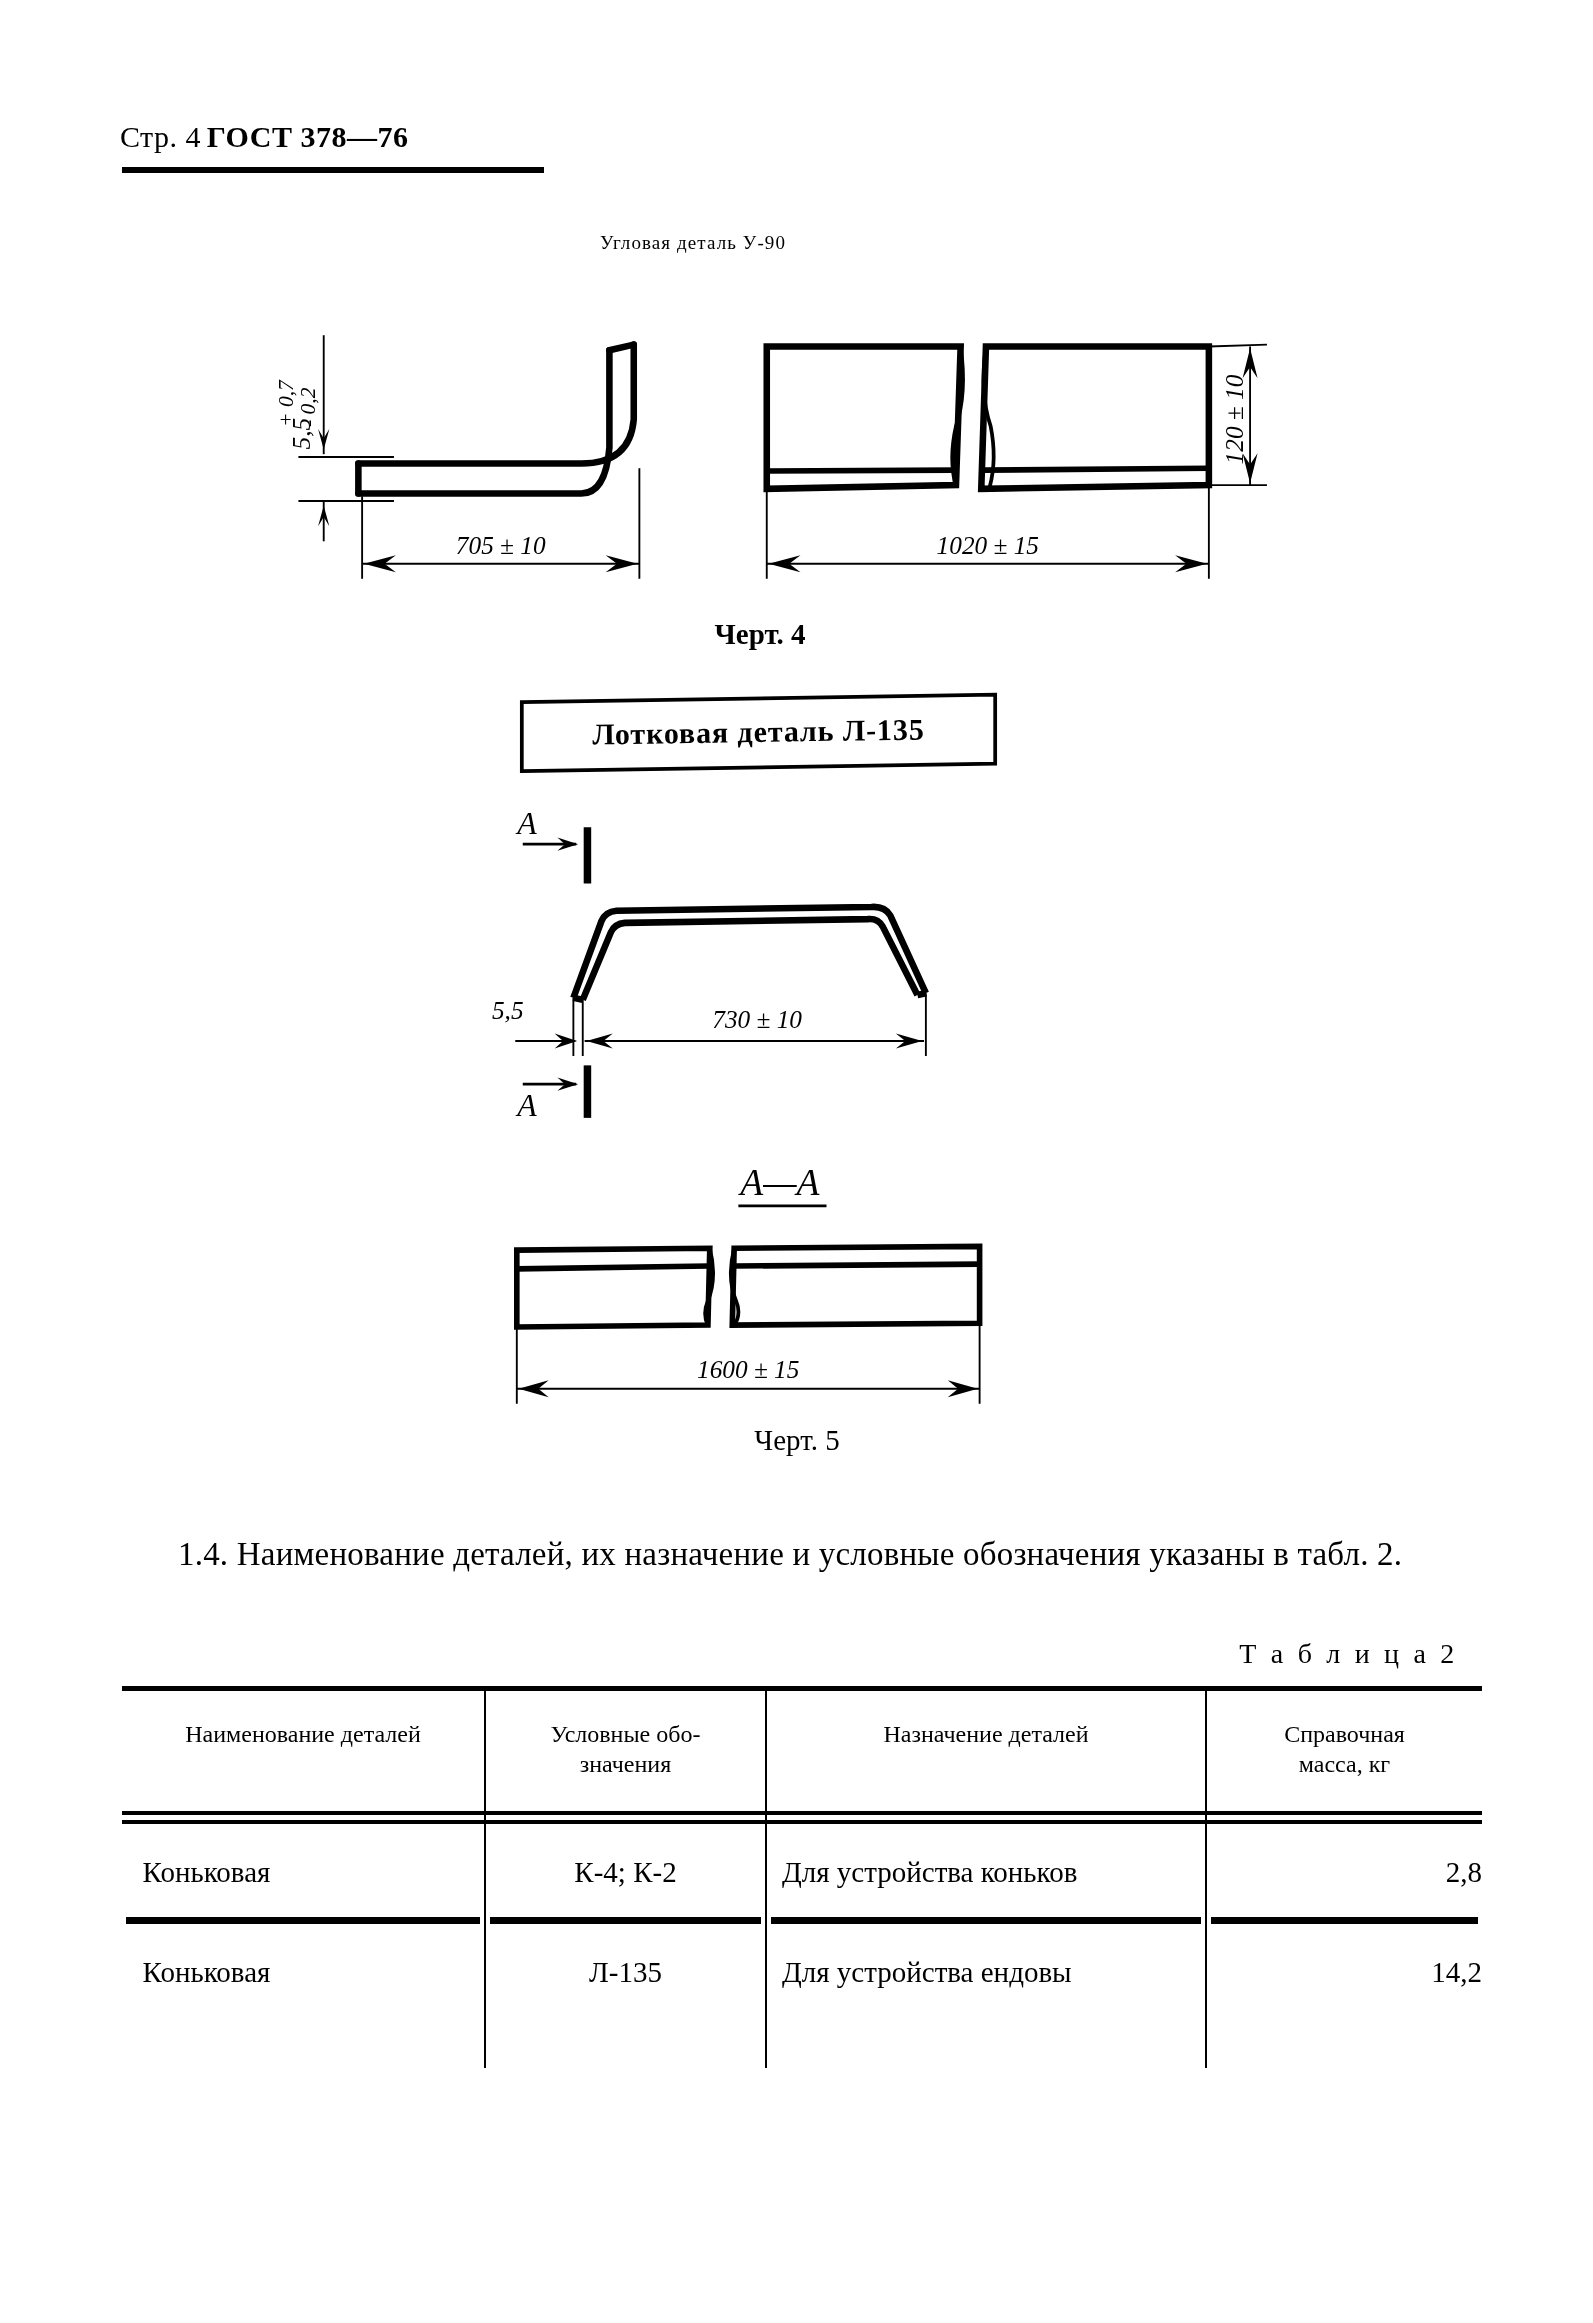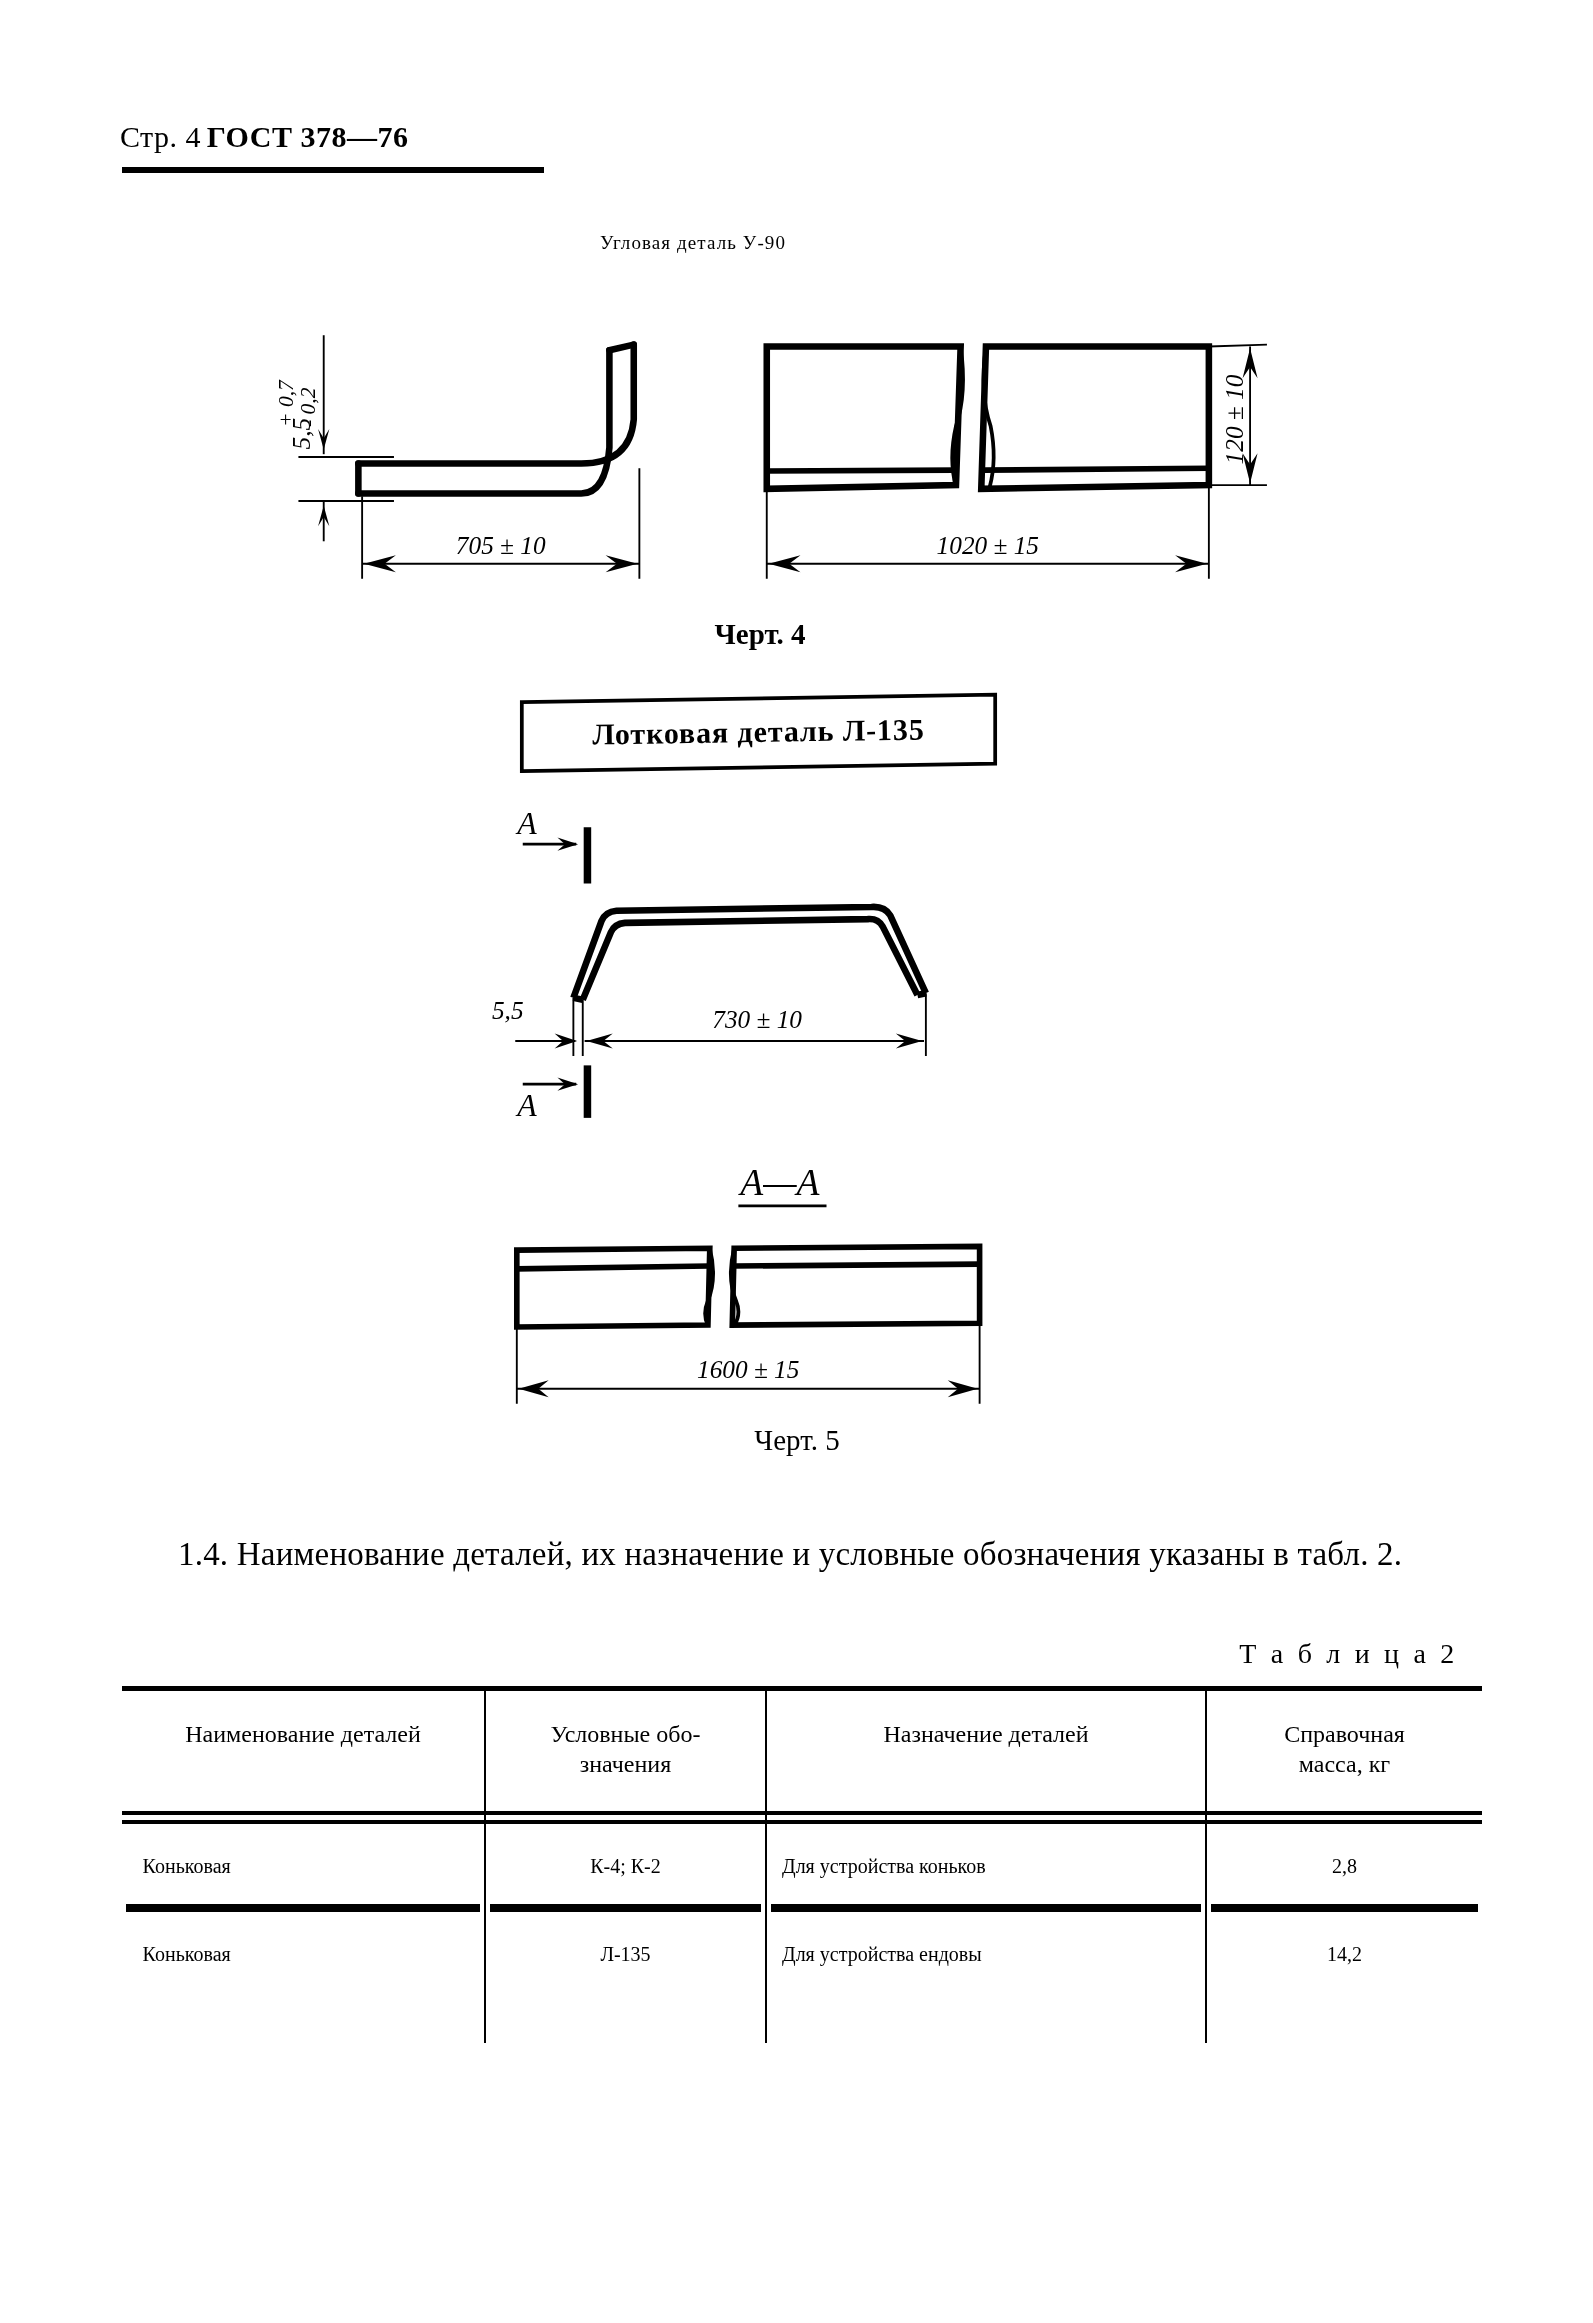--- a/index.html
+++ b/index.html
@@ -148,30 +148,30 @@
   }
   .hdr-cell {
     text-align: center;
     font-size: 24px;
     line-height: 1.25;
     padding: 28px 7.5px 32px 7.5px !important;
     border-right: 2.8px solid #000;
   }
   .hdr-cell.last { border-right: none; }
   .body-cell {
-    font-size: 20px;
+    font-size: 29px;
     line-height: 1.42;
     padding: 28px 0 24px 0 !important;
     border-right: 2.8px solid #000;
   }
   .body-cell.last { border-right: none; }
   .c-name   { padding-left: 20.6px !important; }
   .c-desig  { text-align: center; }
   .c-purp   { padding-left: 15px !important; padding-right: 7.5px !important; text-align: justify; }
-  .c-mass   { text-align: center; font-family: Liberation Serif, serif; }
+  .c-mass   { text-align: right; font-family: Liberation Serif, serif; }
   .sep-row td { padding: 0 !important; border-right: 2.8px solid #000; }
   .sep-row td.last { border-right: none; }
   .sep-line { height: 3.7px; background: #000; margin: 0 3.7px; }
   .dbl-top { height: 4.7px; background:#000; }
   .dbl-gap { height: 4.7px; }
   .dbl-bot { height: 3.7px; background:#000; }
 </style>
 </head>
 <body>
 

